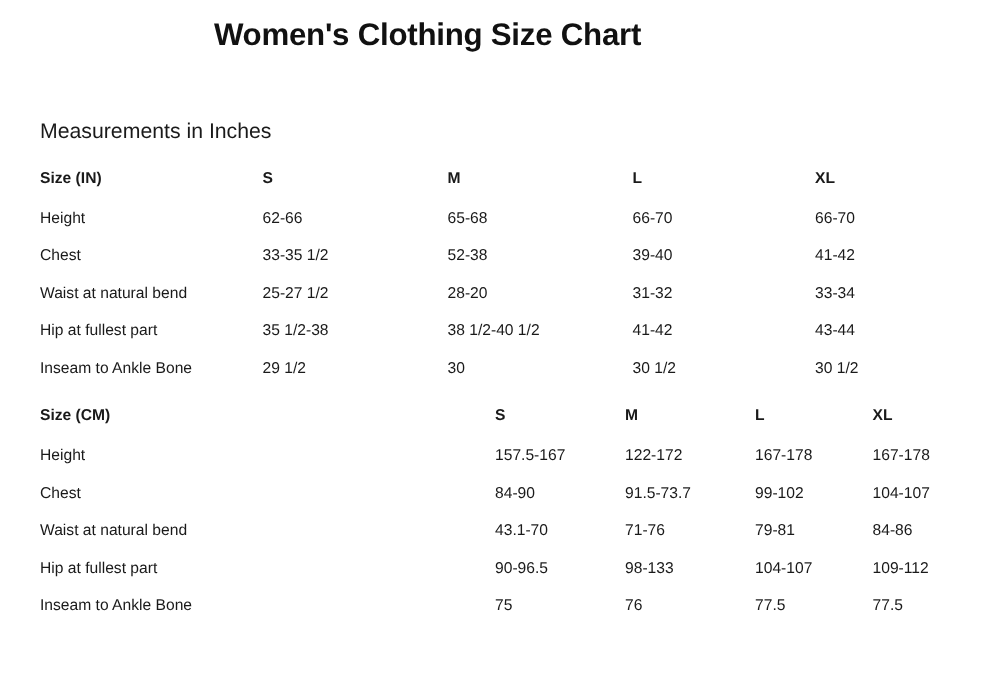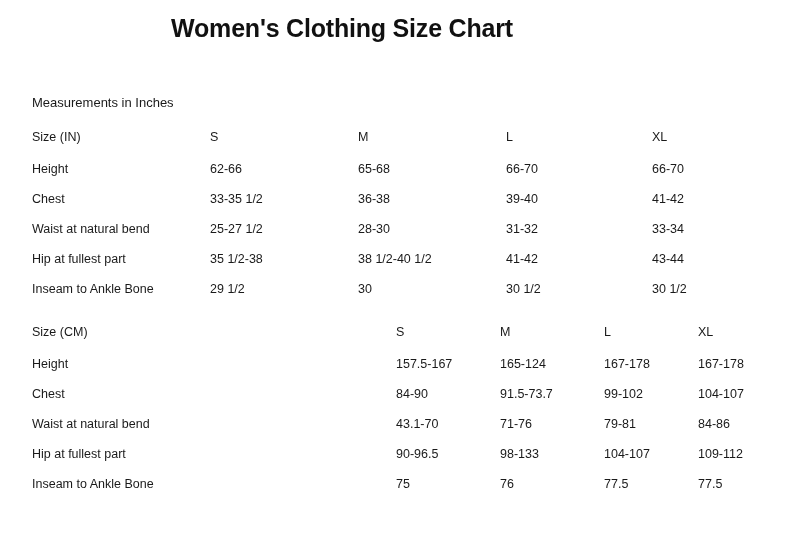--- a/index.html
+++ b/index.html
@@ -32,41 +32,41 @@
 
   .section {
     position: absolute;
     left: 32px;
     right: 24px;
   }
   .section-inches { top: 95px; }
   .section-cm { top: 325px; }
 
   .section-caption {
-    font-size: 13px;
+    font-size: 17px;
     color: #1a1a1a;
     margin: 0 0 20px 0;
   }
 
   table {
     border-collapse: collapse;
     width: 100%;
     table-layout: fixed;
   }
   td, th {
     text-align: left;
     font-size: 12.5px;
     font-weight: normal;
     padding: 0 0 16px 0;
     vertical-align: top;
     color: #1a1a1a;
     white-space: nowrap;
   }
   thead th {
-    font-weight: normal;
+    font-weight: bold;
     padding-bottom: 18px;
   }
 
   
   .tbl-in col.c0 { width: 178px; }
   .tbl-in col.c1 { width: 148px; }
   .tbl-in col.c2 { width: 148px; }
   .tbl-in col.c3 { width: 146px; }
   .tbl-in col.c4 { width: auto; }
 
@@ -107,28 +107,28 @@
         <tr>
           <td>Height</td>
           <td>62-66</td>
           <td>65-68</td>
           <td>66-70</td>
           <td>66-70</td>
         </tr>
         <tr>
           <td>Chest</td>
           <td>33-35 1/2</td>
-          <td>36-38</td>
+          <td>52-38</td>
           <td>39-40</td>
           <td>41-42</td>
         </tr>
         <tr>
           <td>Waist at natural bend</td>
           <td>25-27 1/2</td>
-          <td>28-30</td>
+          <td>28-20</td>
           <td>31-32</td>
           <td>33-34</td>
         </tr>
         <tr>
           <td>Hip at fullest part</td>
           <td>35 1/2-38</td>
           <td>38 1/2-40 1/2</td>
           <td>41-42</td>
           <td>43-44</td>
         </tr>
@@ -158,21 +158,21 @@
           <th>S</th>
           <th>M</th>
           <th>L</th>
           <th>XL</th>
         </tr>
       </thead>
       <tbody>
         <tr>
           <td>Height</td>
           <td>157.5-167</td>
-          <td>165-124</td>
+          <td>122-172</td>
           <td>167-178</td>
           <td>167-178</td>
         </tr>
         <tr>
           <td>Chest</td>
           <td>84-90</td>
           <td>91.5-73.7</td>
           <td>99-102</td>
           <td>104-107</td>
         </tr>

